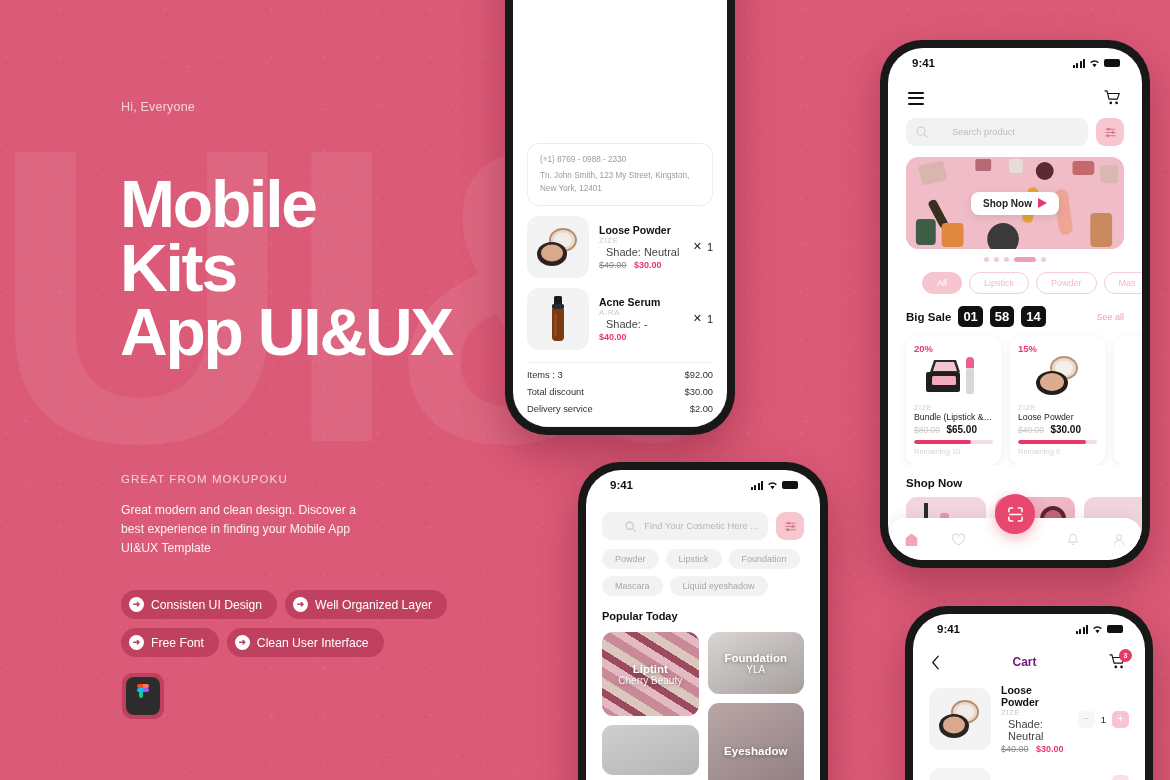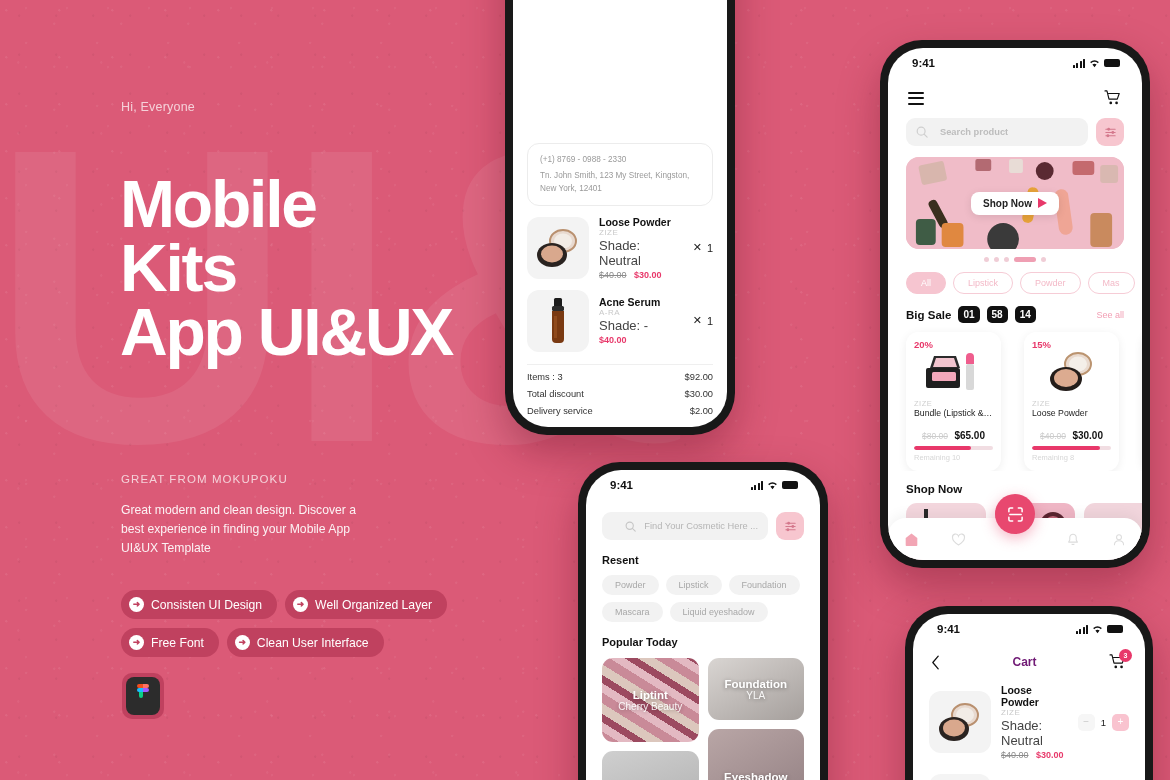--- a/index.html
+++ b/index.html
@@ -131,21 +131,21 @@
   }
   .thumb {
     width: 62px; height: 62px; border-radius: 12px;
     background: #f3f3f3; flex: 0 0 auto;
     display: flex; align-items: center; justify-content: center;
     overflow: hidden;
   }
   .cl-info { flex: 1 1 auto; min-width: 0; }
   .cl-name { font-size: 10.5px; font-weight: 700; color: #111; }
   .cl-brand { font-size: 8px; color: #c9c9c9; letter-spacing: .5px; }
-  .cl-shade { font-size: 13px; color: #444; margin-top: 1px; }
+  .cl-shade { font-size: 11px; color: #444; margin-top: 1px; margin-left: 7px; }
   .cl-prices { margin-top: 2px; font-size: 9px; }
   .old { color: #8c8c8c; text-decoration: line-through; margin-right: 5px; }
   .new { color: #e8386a; font-weight: 700; }
   .cl-qty { font-size: 11px; color: #222; display: flex; gap: 5px; align-items: center; }
   .hr { height: 1px; background: #efefef; margin: 12px 14px 0; }
   .totrow {
     display: flex; justify-content: space-between;
     padding: 7px 14px 0; font-size: 9.3px; color: #333;
   }
   .totrow.grand { font-size: 10px; padding-top: 11px; }
@@ -182,22 +182,22 @@
   #phoneC { left: 880px; top: 40px; width: 270px; height: 528px; transform: rotate(0deg); }
   .home-head {
     display: flex; align-items: center; justify-content: space-between;
     padding: 12px 20px 0;
   }
   .burger i { display: block; width: 16px; height: 2px; background: #111; border-radius: 2px; margin-bottom: 3.5px; }
   .burger i:last-child { margin-bottom: 0; width: 16px; }
   .hsearch-row { display: flex; gap: 8px; padding: 12px 18px 0; align-items: center; }
   .hsearch {
     flex: 1 1 auto; height: 28px; background: #f2f2f2; border-radius: 9px;
-    display: flex; align-items: center; gap: 12px; padding: 0 10px;
-    color: #bdbdbd; font-size: 9.3px; font-weight: bold;
+    display: flex; align-items: center; gap: 24px; padding: 0 10px;
+    color: #bdbdbd; font-size: 9.3px;
   }
   .banner {
     margin: 11px 18px 0; height: 92px; border-radius: 13px;
     background: linear-gradient(135deg,#f3c3cd,#eeb6c4 60%,#f0bcc8);
     position: relative; overflow: hidden;
     display: flex; align-items: center; justify-content: center;
   }
   .shop-now-btn {
     background: #fff; border-radius: 8px; padding: 6px 12px;
     display: flex; align-items: center; gap: 6px;
@@ -206,50 +206,50 @@
   }
   .play-tri {
     width: 0; height: 0;
     border-left: 9px solid #e8386a;
     border-top: 5.5px solid transparent;
     border-bottom: 5.5px solid transparent;
   }
   .dots { display: flex; gap: 5px; align-items: center; justify-content: center; padding-top: 8px; }
   .dots span { width: 5px; height: 5px; border-radius: 3px; background: #f0cdd6; display: block; }
   .dots span.active { width: 22px; background: #ef9fb3; }
-  .cat-row { display: flex; gap: 7px; padding: 10px 0 0 18px; overflow: hidden; }
+  .cat-row { display: flex; gap: 7px; padding: 10px 0 0 34px; overflow: hidden; }
   .cat {
     border-radius: 14px; padding: 5px 14px; font-size: 9px; white-space: nowrap;
     border: 1px solid #f6ccd6; color: #f3b9c7; background: #fff;
   }
   .cat.active { background: #f6c5d0; color: #fff; border-color: #f6c5d0; }
   .bigsale-row {
     display: flex; align-items: center; gap: 7px;
     padding: 12px 18px 0;
   }
   .bigsale-row .lbl { font-size: 11.5px; font-weight: 700; color: #111; }
   .tbadge {
-    background: #111; color: #fff; font-size: 10px; font-weight: 700;
+    background: #111; color: #fff; font-size: 13px; font-weight: 700;
     border-radius: 5px; padding: 3px 5px; min-width: 16px; text-align: center;
   }
   .seeall { margin-left: auto; font-size: 9px; color: #f2a0b5; }
-  .sale-row { display: flex; gap: 23px; padding: 9px 8px 0 18px; overflow: hidden; }
+  .sale-row { display: flex; gap: 9px; padding: 9px 8px 0 18px; overflow: hidden; }
   .sale-card {
     width: 95px; flex: 0 0 auto; border-radius: 12px;
     box-shadow: 0 2px 10px rgba(0,0,0,.07); background: #fff;
     padding: 7px 8px 9px; position: relative;
   }
   .sale-pct { font-size: 9.5px; font-weight: 700; color: #e8386a; }
   .sale-img {
     height: 44px; display: flex; align-items: center; justify-content: center;
     margin: 0 0 5px;
   }
   .sale-brand { font-size: 7.5px; color: #cfcfcf; letter-spacing: .5px; }
   .sale-name { font-size: 8.7px; color: #222; white-space: nowrap; overflow: hidden; text-overflow: ellipsis; }
-  .sale-price { font-size: 8.5px; margin-top: 12px; text-align: center; }
+  .sale-price { font-size: 8.5px; margin-top: 2px; }
   .sale-price .o { color: #cccccc; text-decoration: line-through; margin-right: 4px; }
   .sale-price .n { color: #111; font-weight: 700; font-size: 10px; }
   .progress { height: 4px; border-radius: 3px; background: #f1dde2; margin-top: 5px; overflow: hidden; }
   .progress b { display: block; height: 100%; background: #e8386a; border-radius: 3px; }
   .remain { font-size: 7.5px; color: #d7d7d7; margin-top: 3px; }
   .shopnow-title { font-size: 11.5px; font-weight: 700; color: #111; padding: 12px 18px 0; }
   .shop-row { display: flex; gap: 9px; padding: 8px 0 0 18px; }
   .shop-card { width: 80px; height: 62px; border-radius: 11px; flex: 0 0 auto; overflow: hidden; }
   .tabbar {
     position: absolute; left: 0; right: 0; bottom: 0; height: 42px;
@@ -457,21 +457,20 @@
                 <line x1="2" y1="7" x2="12" y2="7"></line>
                 <line x1="2" y1="10.5" x2="12" y2="10.5"></line>
             </g>
             <circle cx="5" cy="3.5" r="1.5" fill="#d4788c"></circle>
               <circle cx="9.5" cy="7" r="1.5" fill="#d4788c"></circle>
               <circle cx="4.2" cy="10.5" r="1.5" fill="#d4788c"></circle>
           </svg>
         </div>
       </div>
 
-      <div class="sec-title">Resent</div>
       <div class="tag-wrap">
         <span class="tag">Powder</span>
         <span class="tag">Lipstick</span>
         <span class="tag">Foundation</span>
         <span class="tag">Mascara</span>
         <span class="tag">Liquid eyeshadow</span>
       </div>
 
       <div class="sec-title">Popular Today</div>
       <div class="pop-grid">

